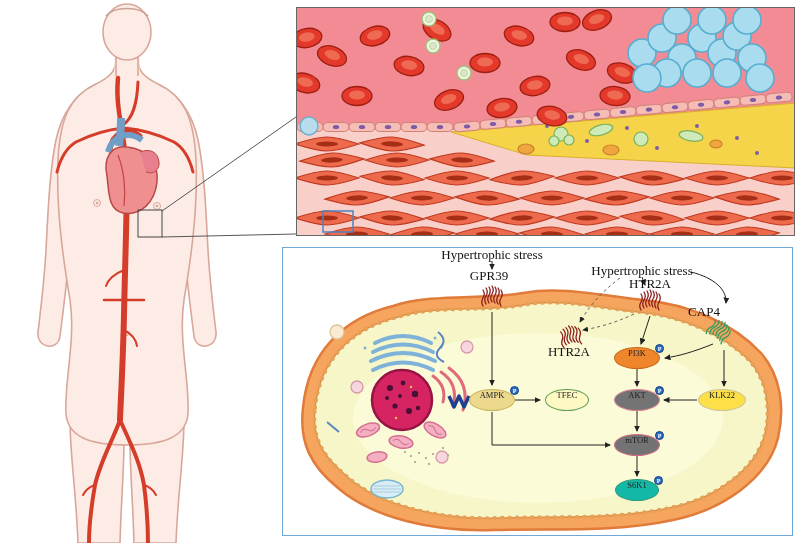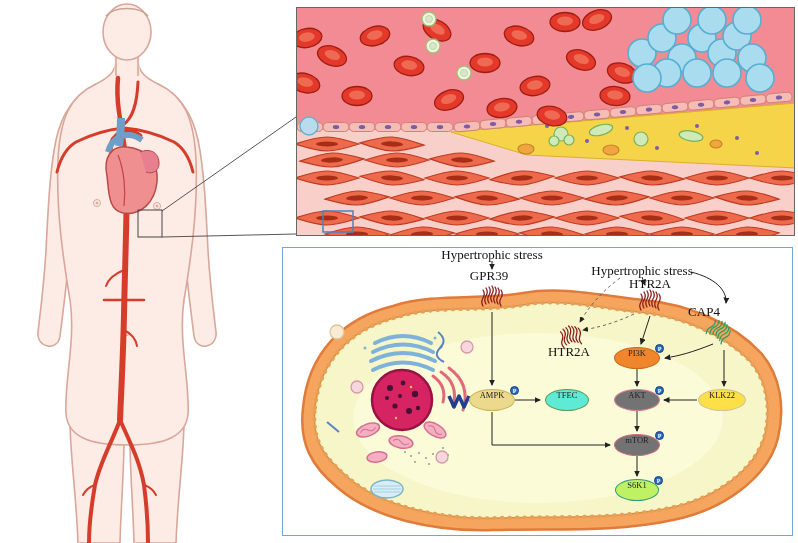--- a/index.html
+++ b/index.html
@@ -7,26 +7,26 @@
   body{width:798px;height:543px;font-family:"Liberation Serif",serif;position:relative}
   .canvas{position:absolute;left:0;top:0;width:798px;height:543px;background:#fff;overflow:hidden}
   .abs{position:absolute}
   svg{display:block}
   .panel-vessel{position:absolute;left:296px;top:7px;width:499px;height:229px;border:1px solid #666;background:#f28b93;overflow:hidden}
   .panel-cell{position:absolute;left:282px;top:247px;width:511px;height:289px;border:1px solid #6fa8d6;background:#fff;overflow:hidden}
   .label{position:absolute;transform:translate(-50%,-50%);font-size:13px;line-height:1.1;color:#111;white-space:nowrap;z-index:5}
   .node{position:absolute;transform:translate(-50%,-50%);display:flex;align-items:flex-start;justify-content:center;border-radius:50%;font-size:8.5px;color:#222;z-index:6;border:1px solid transparent}
   .node .badge{position:absolute;right:-5px;top:-4px;width:9px;height:9px;border-radius:50%;background:#2b6bc4;color:#fff;font-size:6px;font-weight:bold;display:flex;align-items:center;justify-content:center;border:1px solid #16427e}
   .n-ampk {width:46px;height:22px;background:#ecd98e;border-color:#c9b35e}
-  .n-tfec {width:44px;height:22px;background:#5eead4;border-color:#5f9c55}
+  .n-tfec {width:44px;height:22px;background:#fef9c3;border-color:#5f9c55}
   .n-pi3k {width:46px;height:22px;background:#f0862c;border-color:#c96a18}
   .n-akt  {width:46px;height:22px;background:#737373;border-color:#d87f92}
   .n-klk22{width:48px;height:22px;background:#fde047;border-color:#cfc39a}
   .n-mtor {width:46px;height:22px;background:#737373;border-color:#d06a84}
-  .n-s6k1 {width:44px;height:22px;background:#bef264;border-color:#2f9a7c}
+  .n-s6k1 {width:44px;height:22px;background:#14b8a6;border-color:#2f9a7c}
 </style>
 </head>
 <body>
 
 <div class="canvas">
 
   <svg class="abs" style="left:0;top:0" width="296" height="543" viewBox="0 0 296 543">
     <g fill="#fdece6" stroke="#d8a79a" stroke-width="1.6">
 
       <path d="M70,420 C70,455 76,490 78,543 L120,543 C121,505 124,470 124,440 Z"></path>

